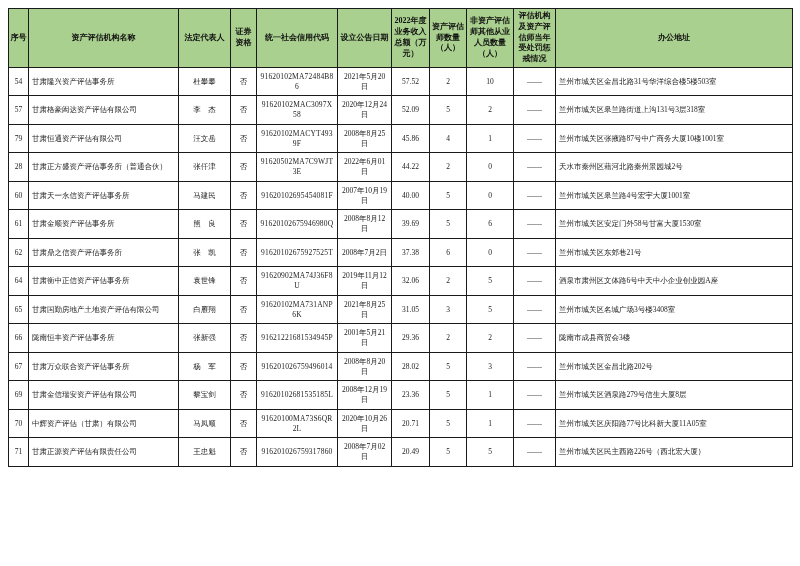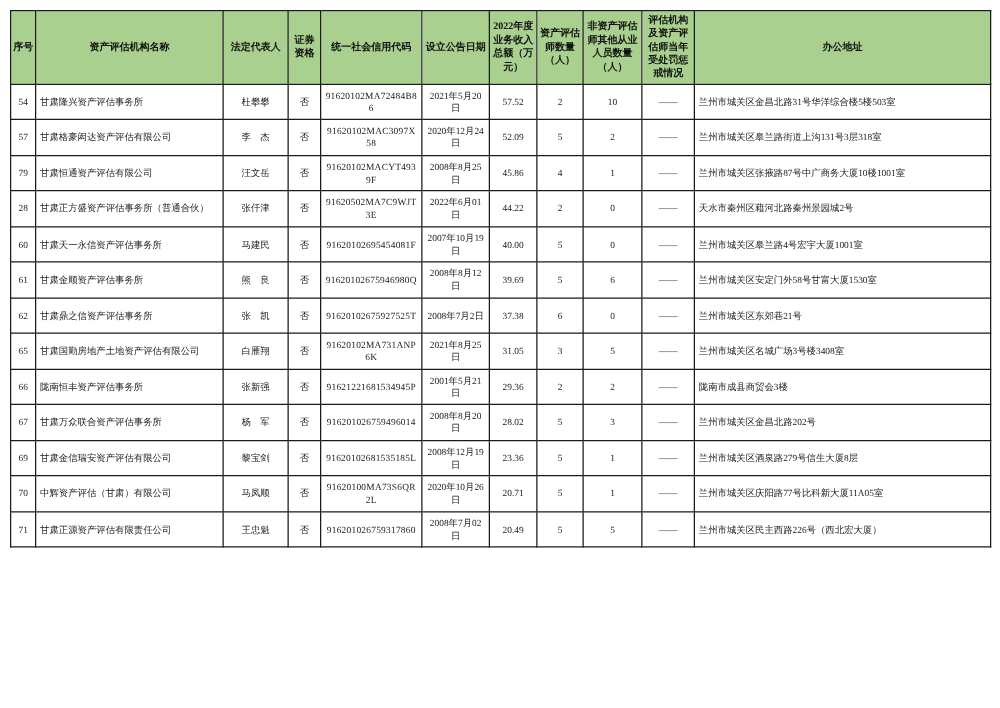--- a/index.html
+++ b/index.html
@@ -163,20 +163,33 @@
           <td class="col3">否</td>
           <td class="col4">91620102675927525T</td>
           <td class="col5">2008年7月2日</td>
           <td class="col6">37.38</td>
           <td class="col7">6</td>
           <td class="col8">0</td>
           <td class="col9">——</td>
           <td class="col10">兰州市城关区东郊巷21号</td>
         </tr>
         <tr>
+          <td class="col0">64</td>
+          <td class="col1">甘肃衡中正信资产评估事务所</td>
+          <td class="col2">袁世锋</td>
+          <td class="col3">否</td>
+          <td class="col4">91620902MA74J36F8U</td>
+          <td class="col5">2019年11月12日</td>
+          <td class="col6">32.06</td>
+          <td class="col7">2</td>
+          <td class="col8">5</td>
+          <td class="col9">——</td>
+          <td class="col10">酒泉市肃州区文体路6号中天中小企业创业园A座</td>
+        </tr>
+        <tr>
           <td class="col0">65</td>
           <td class="col1">甘肃国勤房地产土地资产评估有限公司</td>
           <td class="col2">白雁翔</td>
           <td class="col3">否</td>
           <td class="col4">91620102MA731ANP6K</td>
           <td class="col5">2021年8月25日</td>
           <td class="col6">31.05</td>
           <td class="col7">3</td>
           <td class="col8">5</td>
           <td class="col9">——</td>

